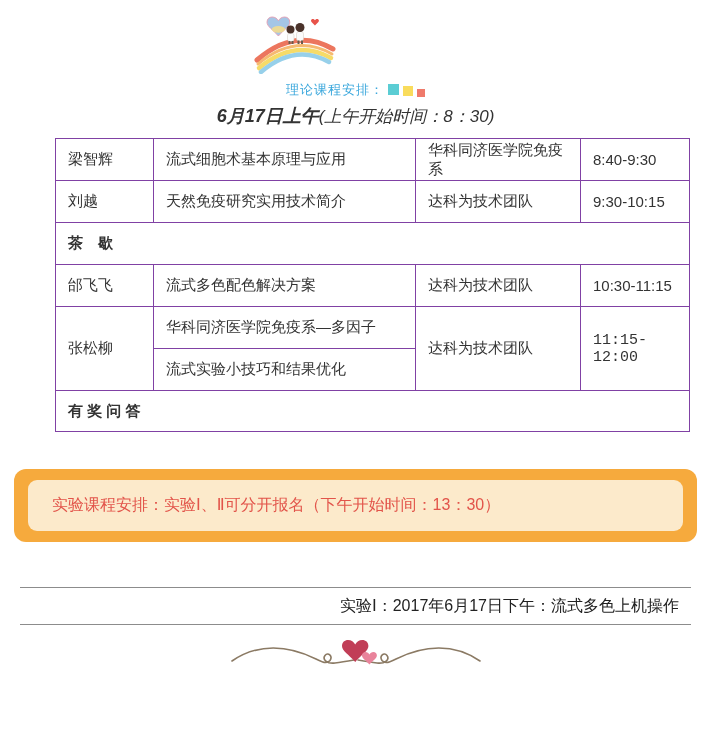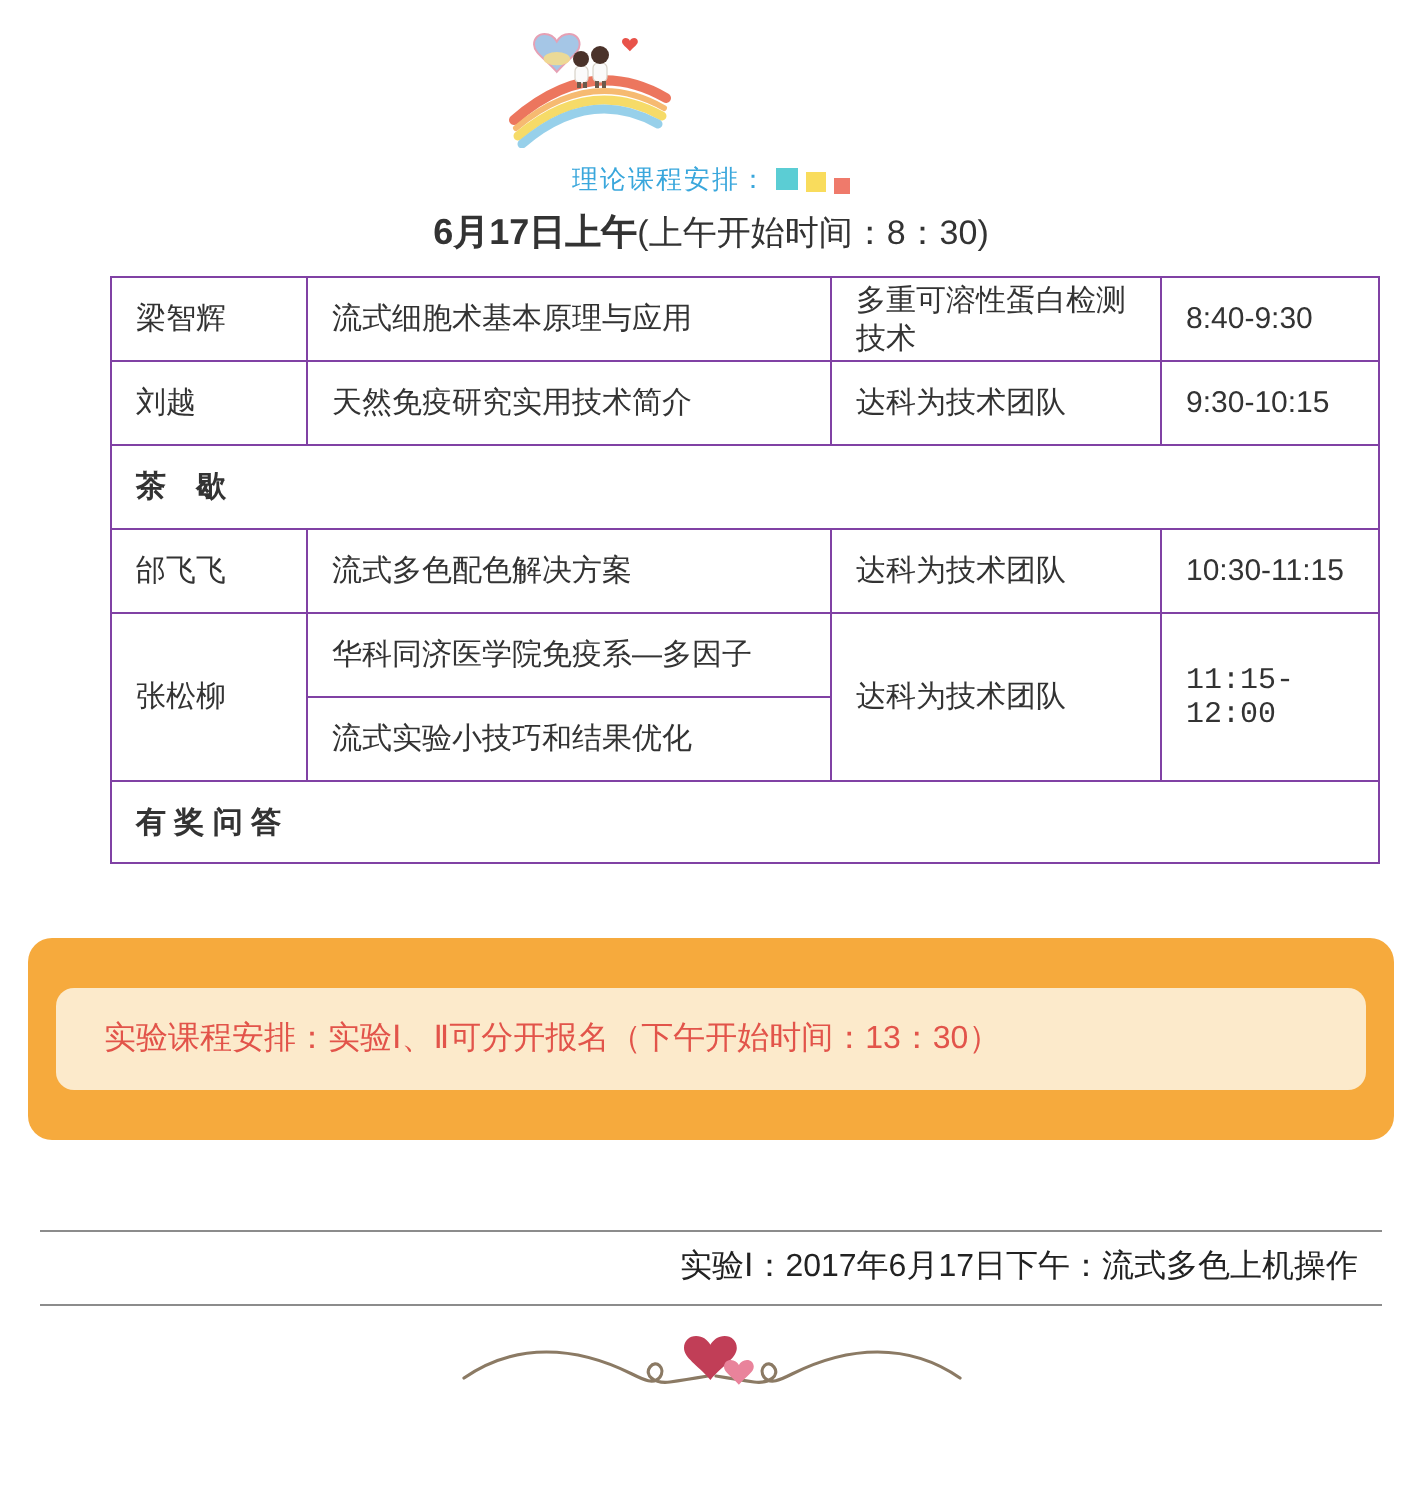--- a/index.html
+++ b/index.html
@@ -14,34 +14,34 @@
 
   
   .title-row{margin-top:7px;text-align:center;font-size:13px;font-weight:400;
     color:var(--title-blue,#3AA7DC);letter-spacing:1px;}
   .sq{display:inline-block;vertical-align:-1px;margin-left:4px;}
   .sq1{width:11px;height:11px;}
   .sq2{width:10px;height:10px;vertical-align:-2px;}
   .sq3{width:8px;height:8px;vertical-align:-3px;}
 
   
-  .subtitle{margin-top:5px;text-align:center;font-size:17px;color:#333;}
+  .subtitle{margin-top:5px;text-align:center;font-size:17px;color:#333;font-style:italic;}
   .subtitle b{font-size:18px;}
 
   
   table.schedule{margin:10px 0 0 55px;width:634px;border-collapse:collapse;
     table-layout:fixed;font-size:15px;color:#333;}
   table.schedule td{border:1px solid var(--table-border,#8041A4);
     padding:0 6px 0 12px;height:41px;vertical-align:middle;overflow:hidden;}
   td.c-span{font-weight:bold;padding:0;height:42px;}
   td.vtop{vertical-align:top;padding-top:12px;font-family:Liberation Mono, monospace;}
 
   
   .banner{margin:37px 0 0 14px;width:683px;box-sizing:border-box;
-    background:var(--banner-orange,#F6AA3D);border-radius:12px;padding:25px 14px;}
+    background:var(--banner-orange,#F6AA3D);border-radius:12px;padding:11px 14px;}
   .banner-inner{background:var(--banner-fill,#FCEACB);border-radius:9px;
     padding:15px 10px 15px 24px;font-size:16px;color:var(--banner-text,#E2544A);}
 
   
   .notes{margin:45px 20px 0 20px;border-top:1px solid #8c8c8c;border-bottom:1px solid #8c8c8c;
     padding:4px 12px 5px 13px;font-size:16px;line-height:27px;color:#222;}
   .notes p{margin:0;text-align:right;}
   .notes p.indent{text-indent:2em;}
 
   
@@ -92,21 +92,21 @@
     <colgroup>
         <col style="width:98px">
         <col style="width:262px">
         <col style="width:165px">
         <col style="width:109px">
       </colgroup>
     <tbody>
       <tr>
         <td>梁智辉</td>
         <td>流式细胞术基本原理与应用</td>
-        <td>多重可溶性蛋白检测技术</td>
+        <td>华科同济医学院免疫系</td>
         <td>8:40-9:30</td>
       </tr>
       <tr>
         <td>刘越</td>
         <td>天然免疫研究实用技术简介</td>
         <td>达科为技术团队</td>
         <td>9:30-10:15</td>
       </tr>
       <tr>
         <td class="c-span" colspan="4">茶　歇</td>

